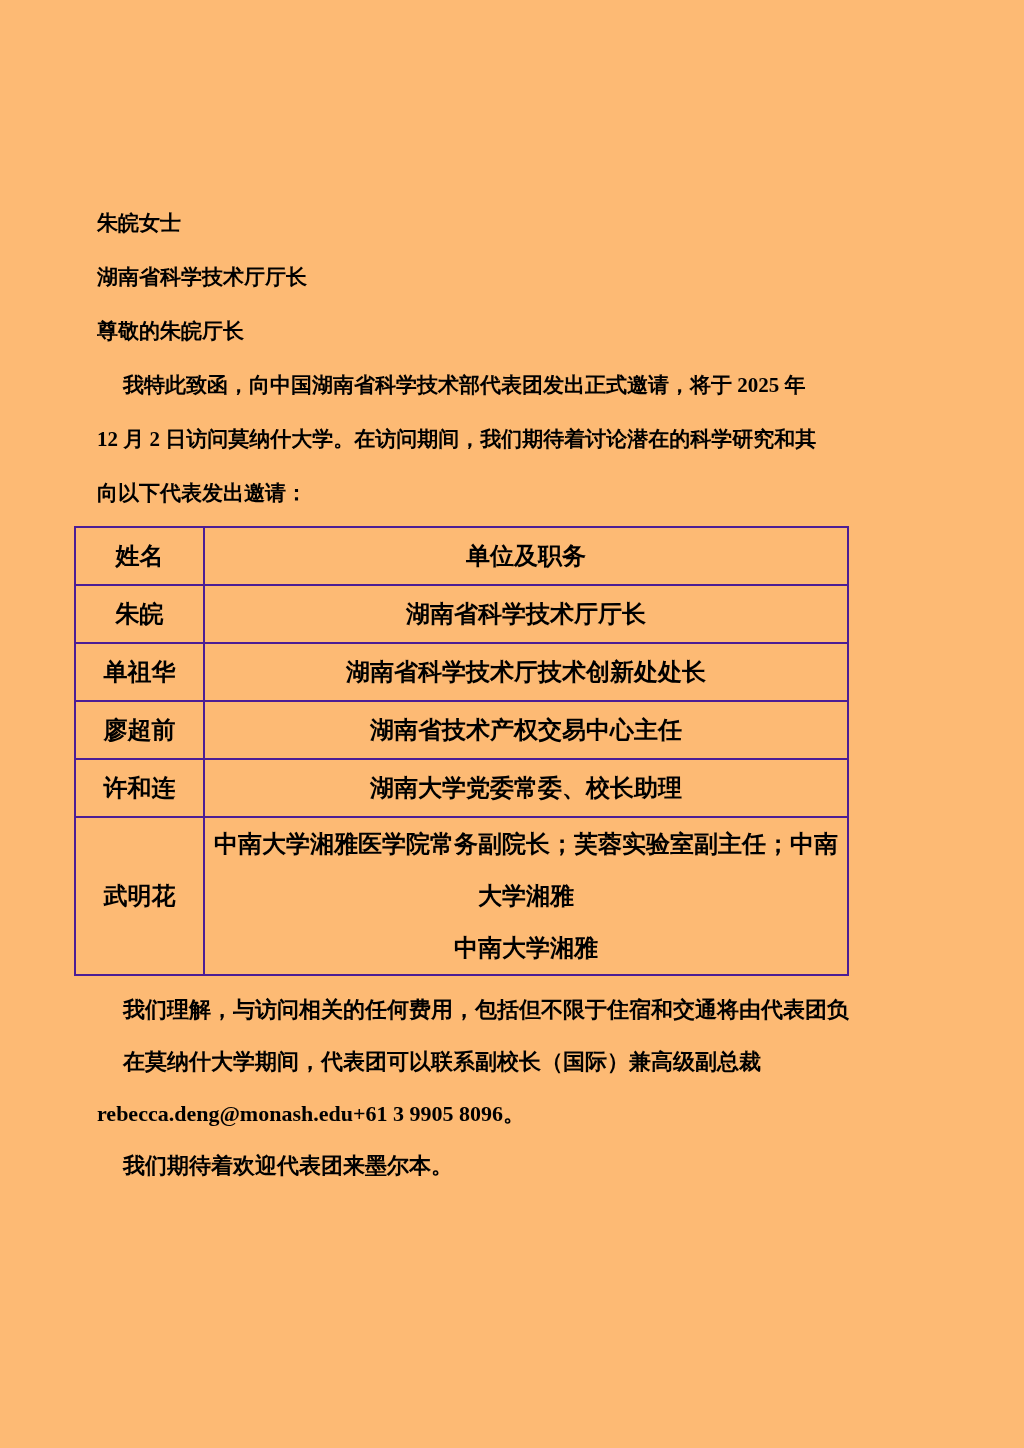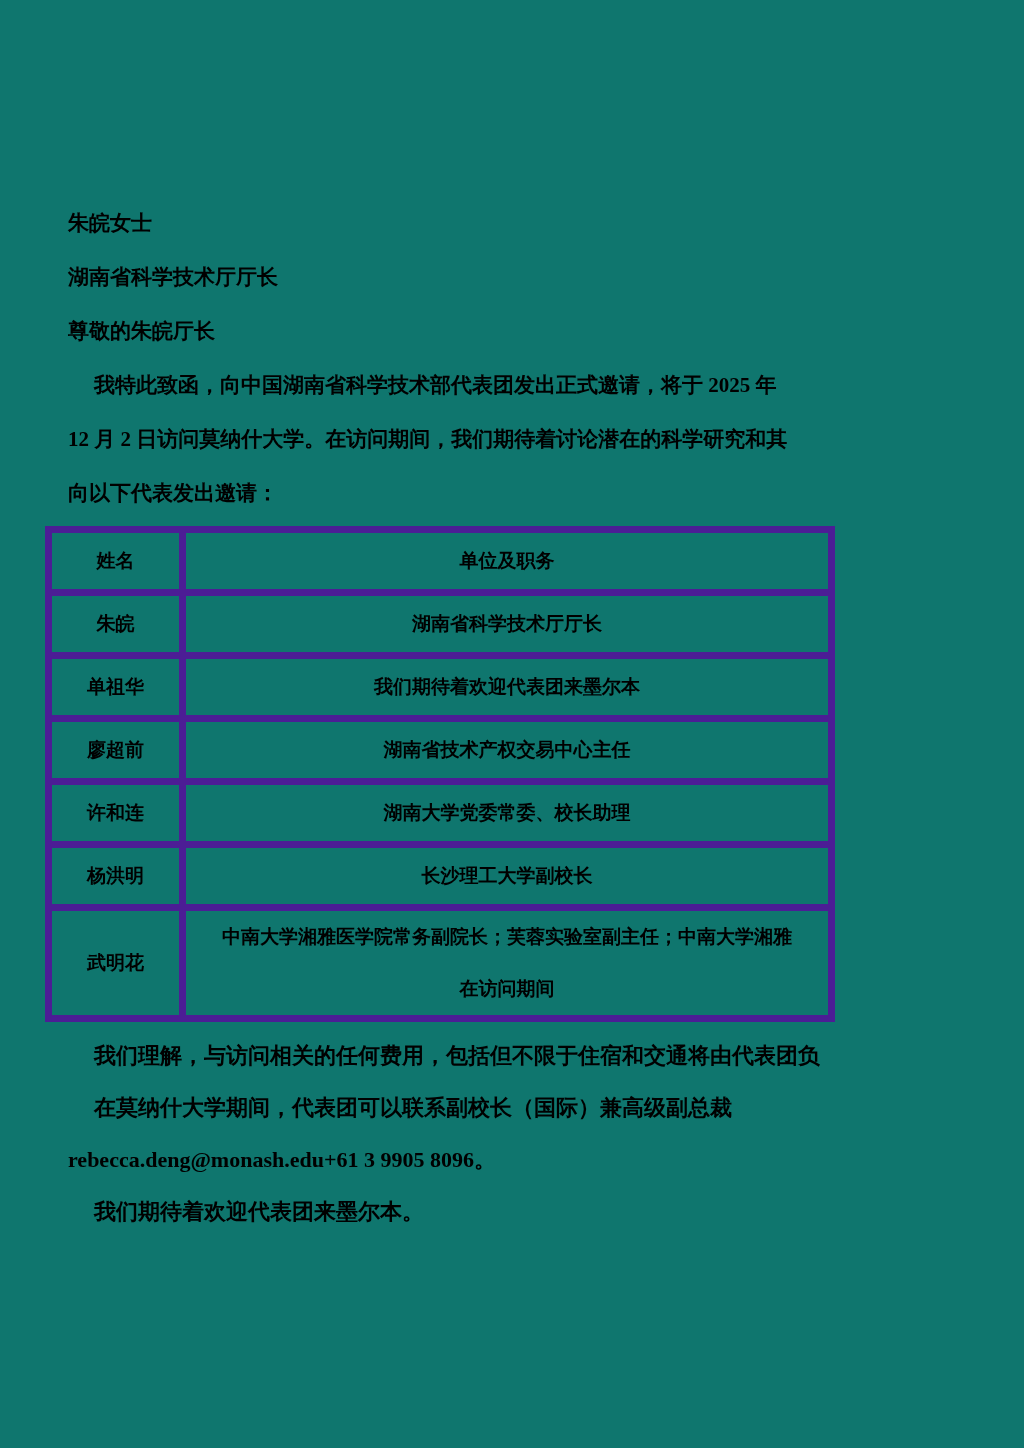--- a/index.html
+++ b/index.html
@@ -1,22 +1,22 @@
 <!DOCTYPE html>
 <html><head>
 <meta charset="utf-8">
 <style>
   html, body { margin: 0; padding: 0; background: #e8e8e8; }
   .page {
     position: relative;
     width: 1024px;
     height: 1448px;
-    background: #0f766e;
+    background: #fdba74;
     box-sizing: border-box;
-    padding: 196px 147px 0 68px;
+    padding: 196px 147px 0 97px;
     font-family: "Liberation Serif", "DejaVu Serif", serif;
     font-weight: bold;
     color: #000000;
     overflow: hidden;
   }
   .doc-line {
     height: 54px;
     line-height: 54px;
     font-size: 21px;
     white-space: nowrap;
@@ -29,24 +29,24 @@
   }
   .indent { text-indent: 26px; }
   table.delegates {
     border-collapse: collapse;
     table-layout: fixed;
     width: 753px;
     margin-left: -23px;
     margin-top: 6px;
   }
   table.delegates td {
-    border: 7px solid #4c1d95;
+    border: 2px solid #4c1d95;
     text-align: center;
     vertical-align: middle;
-    font-size: 19px;
+    font-size: 24px;
     font-weight: bold;
     padding: 0 4px;
     line-height: 50px;
   }
   td.col-name { width: 119px; }
   td.col-role { width: 634px; }
   tr.h56 td { height: 56px; }
   tr.h98 td { height: 98px; }
   tr.h98 td.col-role { line-height: 52px; }
   .after-table { margin-top: 8px; }
@@ -70,39 +70,35 @@
       <tr class="h56">
         <td class="col-name">姓名</td>
         <td class="col-role">单位及职务</td>
       </tr>
       <tr class="h56">
         <td class="col-name">朱皖</td>
         <td class="col-role">湖南省科学技术厅厅长</td>
       </tr>
       <tr class="h56">
         <td class="col-name">单祖华</td>
-        <td class="col-role">我们期待着欢迎代表团来墨尔本</td>
+        <td class="col-role">湖南省科学技术厅技术创新处处长</td>
       </tr>
       <tr class="h56">
         <td class="col-name">廖超前</td>
         <td class="col-role">湖南省技术产权交易中心主任</td>
       </tr>
       <tr class="h56">
         <td class="col-name">许和连</td>
         <td class="col-role">湖南大学党委常委、校长助理</td>
       </tr>
-      <tr class="h56">
-        <td class="col-name">杨洪明</td>
-        <td class="col-role">长沙理工大学副校长</td>
-      </tr>
       <tr class="h98">
         <td class="col-name">武明花</td>
         <td class="col-role">
           <div>中南大学湘雅医学院常务副院长；芙蓉实验室副主任；中南大学湘雅</div>
-          <div>在访问期间</div>
+          <div>中南大学湘雅</div>
         </td>
       </tr>
     </tbody>
   </table>
 
   <div class="para-line indent after-table">我们理解，与访问相关的任何费用，包括但不限于住宿和交通将由代表团负</div>
 
   <div class="para-line indent">在莫纳什大学期间，代表团可以联系副校长（国际）兼高级副总裁</div>
   <div class="para-line">rebecca.deng@monash.edu+61 3 9905 8096。</div>
 

